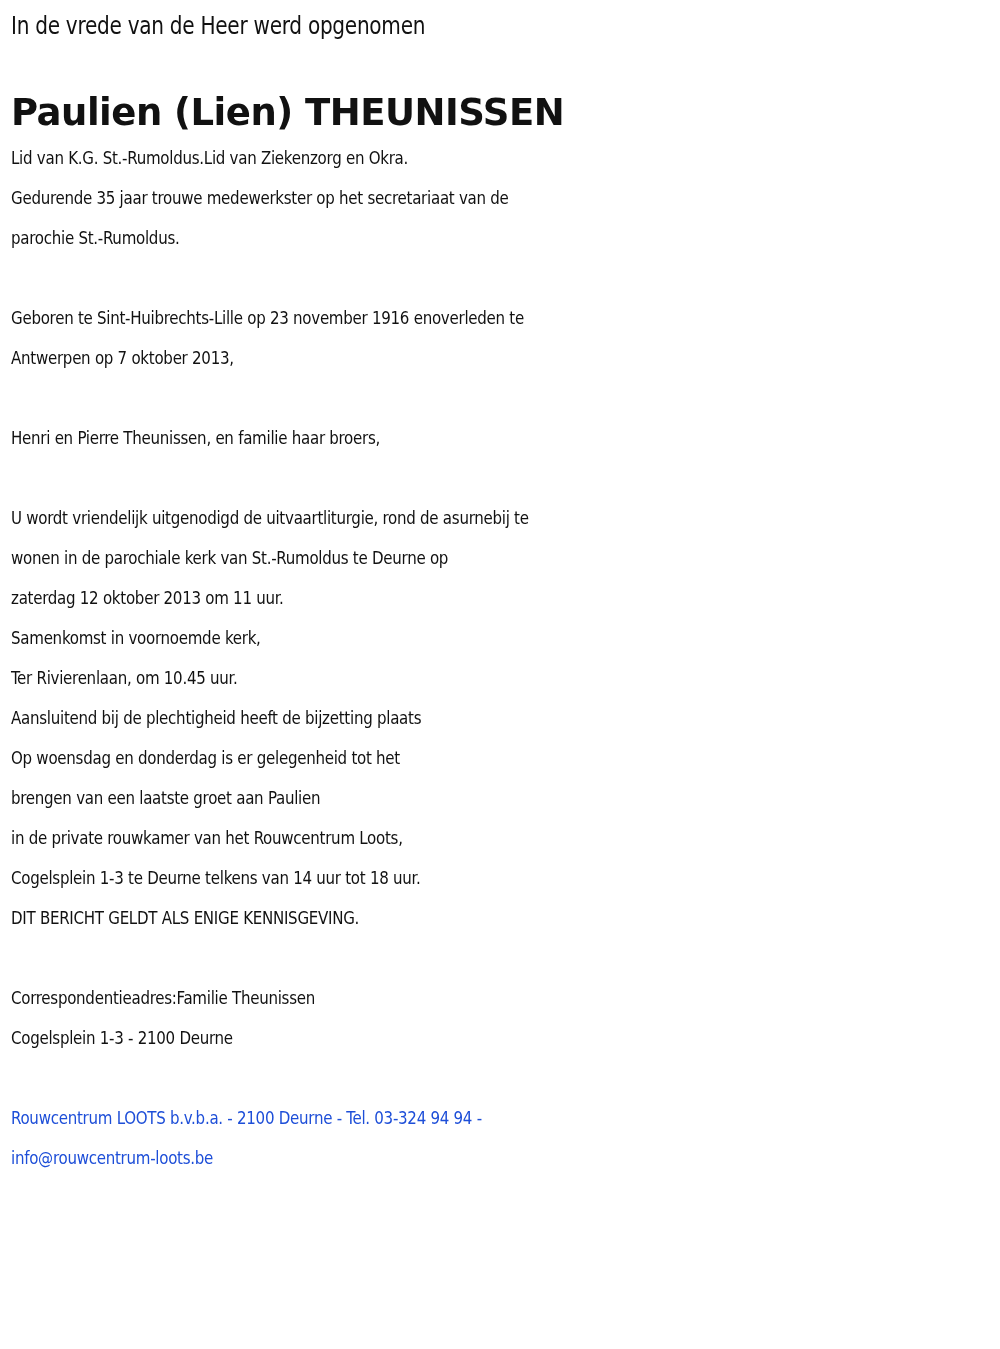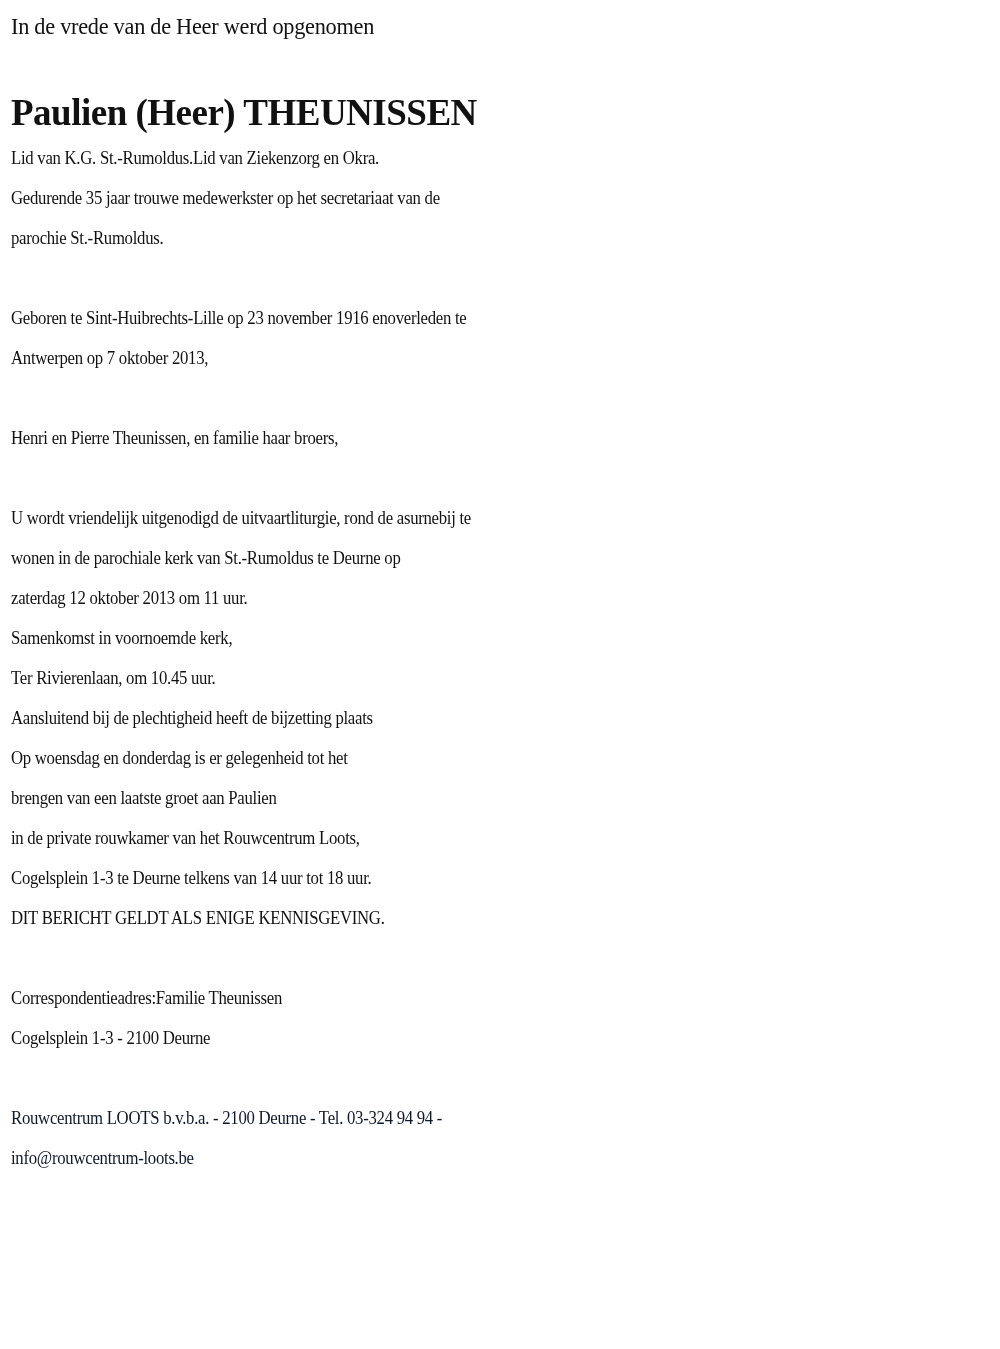--- a/index.html
+++ b/index.html
@@ -9,21 +9,20 @@
     }
     body {
       width: 1000px;
       height: 1349px;
       overflow: hidden;
       font-family: "DejaVu Sans", sans-serif;
       color: #111111;
     }
     .page {
       padding: 6px 7px 0 11px;
-      font-family: Liberation Serif, serif;
     }
     .line {
       font-size: 18px;
       line-height: 40px;
       white-space: nowrap;
       letter-spacing: -0.3px;
       font-stretch: condensed;
       transform-origin: left center;
     }
     .intro {
@@ -36,36 +35,36 @@
       font-weight: bold;
       line-height: 50px;
       margin-top: 40px;
       letter-spacing: -0.5px;
       height: 50px;
       padding-top: 2px;
     }
     .block { }
     .gap { height: 40px; }
     .footer .line {
-      color: #0f172a;
+      color: #1d4ed8;
     }
     .scale-x {
       display: inline-block;
       transform: scaleX(0.93);
       transform-origin: left center;
     }
   </style>
 </head>
 <body>
 
 <div class="page">
 
   <div class="line intro"><span class="scale-x">In de vrede van de Heer werd opgenomen</span></div>
 
-  <div class="name"><span>Paulien (Heer) THEUNISSEN</span></div>
+  <div class="name"><span>Paulien (Lien) THEUNISSEN</span></div>
 
   <div class="block">
     <div class="line"><span class="scale-x">Lid van K.G. St.-Rumoldus.Lid van Ziekenzorg en Okra.</span></div>
     <div class="line"><span class="scale-x">Gedurende 35 jaar trouwe medewerkster op het secretariaat van de</span></div>
     <div class="line"><span class="scale-x">parochie St.-Rumoldus.</span></div>
   </div>
 
   <div class="gap"></div>
 
   <div class="block">

